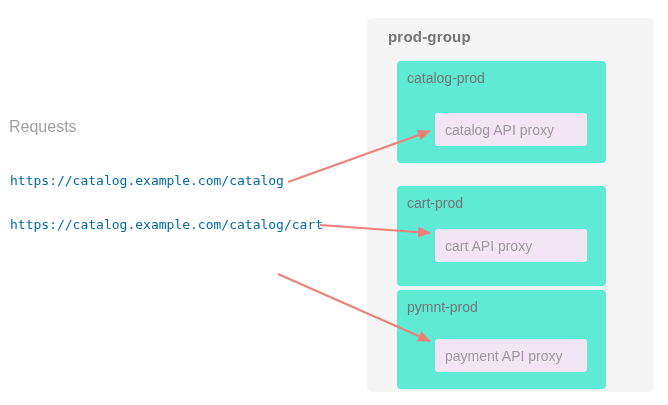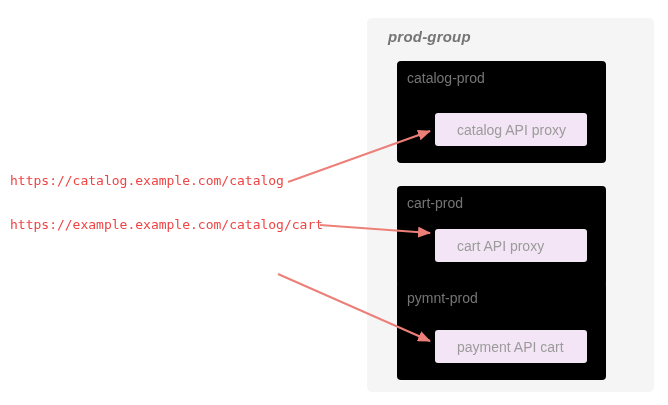--- a/index.html
+++ b/index.html
@@ -20,21 +20,21 @@
     font-size: 16px;
     line-height: 19px;
     color: #9e9e9e;
   }
   .request-url {
     position: absolute;
     left: 10px;
     font-family: "DejaVu Sans Mono", "Liberation Mono", monospace;
     font-size: 13px;
     line-height: 14px;
-    color: #ef4444;
+    color: #0369a1;
     white-space: nowrap;
   }
   .request-url.u0 { top: 174px; }
   .request-url.u1 { top: 218px; }
   .request-url.u2 { top: 263px; }
 
   
   .group-box {
     position: absolute;
     left: 367px;
@@ -45,54 +45,53 @@
     border-radius: 5px;
   }
   .group-title {
     position: absolute;
     left: 21px;
     top: 10px;
     font-size: 15px;
     font-weight: 700;
     color: #757575;
     letter-spacing: 0.2px;
-    font-style: italic;
   }
 
   .env-box {
     position: absolute;
     left: 30px;
     width: 209px;
-    background: #000000;
+    background: #5eead4;
     border-radius: 4px;
   }
   .env-box.e0 { top: 43px;  height: 102px; }
   .env-box.e1 { top: 168px; height: 100px; }
-  .env-box.e2 { top: 263px; height: 99px;  }
+  .env-box.e2 { top: 272px; height: 99px;  }
 
   .env-label {
     position: absolute;
     left: 10px;
     top: 9px;
     font-size: 14px;
     line-height: 17px;
     color: #757575;
   }
 
   .proxy-box {
     position: absolute;
     left: 38px;
     width: 152px;
     height: 33px;
     background: #f3e5f5;
     border-radius: 3px;
     display: flex;
     align-items: center;
     box-sizing: border-box;
-    padding-left: 22px;
+    padding-left: 10px;
   }
   .env-box.e0 .proxy-box { top: 52px; }
   .env-box.e1 .proxy-box { top: 43px; align-items: center; }
   .env-box.e2 .proxy-box { top: 49px; }
 
   .proxy-label {
     font-size: 14px;
     color: #9b9b9b;
     white-space: nowrap;
   }
@@ -108,22 +107,23 @@
   .arrows-svg line {
     stroke: #ec8079;
     stroke-width: 2;
   }
 </style>
 </head>
 <body>
 
 <div class="canvas">
 
+  <div class="requests-heading">Requests</div>
   <div class="request-url u0">https://catalog.example.com/catalog</div>
-  <div class="request-url u1">https://example.example.com/catalog/cart</div>
+  <div class="request-url u1">https://catalog.example.com/catalog/cart</div>
 
   <div class="group-box">
     <div class="group-title">prod-group</div>
 
     <div class="env-box e0">
       <div class="env-label">catalog-prod</div>
       <div class="proxy-box">
         <span class="proxy-label">catalog API proxy</span>
       </div>
     </div>
@@ -131,21 +131,21 @@
     <div class="env-box e1">
       <div class="env-label">cart-prod</div>
       <div class="proxy-box">
         <span class="proxy-label">cart API proxy</span>
       </div>
     </div>
 
     <div class="env-box e2">
       <div class="env-label">pymnt-prod</div>
       <div class="proxy-box">
-        <span class="proxy-label">payment API cart</span>
+        <span class="proxy-label">payment API proxy</span>
       </div>
     </div>
   </div>
 
   <svg class="arrows-svg" viewBox="0 0 668 405">
     <defs>
       <marker id="ah" markerUnits="userSpaceOnUse" markerWidth="13" markerHeight="11" refX="12" refY="5.5" orient="auto">
         <path d="M0,0 L13,5.5 L0,11 Z" fill="#ec8079"></path>
       </marker>
     </defs>

